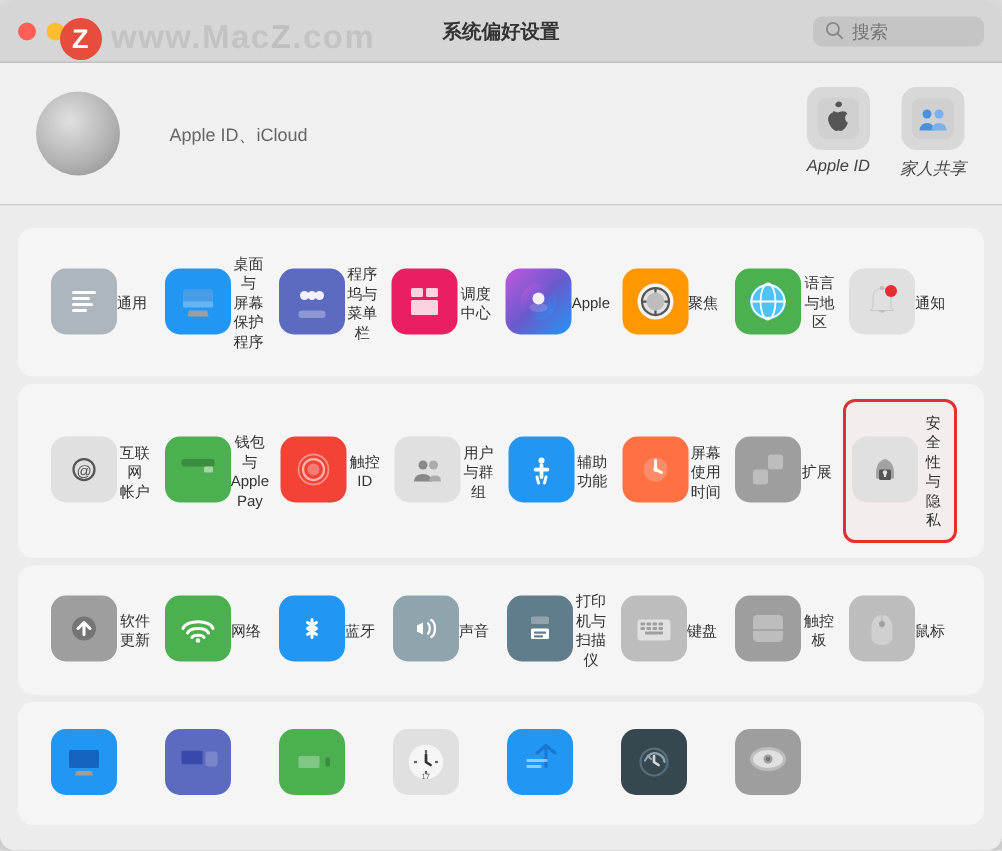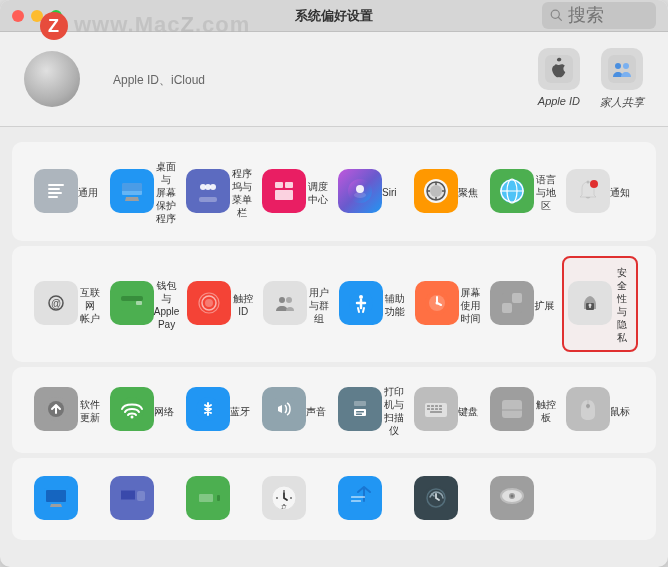--- a/index.html
+++ b/index.html
@@ -42,21 +42,21 @@
       height: 28px;
       text-align: center;
       line-height: 28px;
       font-size: 18px;
       font-weight: bold;
       vertical-align: middle;
       margin-right: 6px;
     }
     
     .titlebar {
-      height: 32px;
+      height: 42px;
       background: #d6d6d6;
       display: flex;
       align-items: center;
       padding: 0 12px;
       flex-shrink: 0;
       position: relative;
       border-bottom: 1px solid #c0c0c0;
     }
     .titlebar-dots {
       display: flex;
@@ -90,21 +90,21 @@
     }
     .search-icon-svg {
       width: 13px;
       height: 13px;
       color: #888;
     }
     .search-input {
       background: transparent;
       border: none;
       outline: none;
-      font-size: 18px;
+      font-size: 12px;
       color: #888;
       width: 80px;
     }
     
     .profile-section {
       background: #f0f0f0;
       padding: 16px 24px;
       display: flex;
       align-items: center;
       justify-content: space-between;
@@ -363,21 +363,21 @@
                   <stop offset="0%" stop-color="#c158dc"></stop>
                   <stop offset="50%" stop-color="#6a5acd"></stop>
                   <stop offset="100%" stop-color="#2196f3"></stop>
                 </linearGradient>
               </defs>
               <circle cx="14" cy="14" r="12" fill="url(#siriGrad)"></circle>
               <ellipse cx="14" cy="18" rx="6" ry="3" fill="rgba(255,255,255,0.15)"></ellipse>
               <circle cx="14" cy="12" r="4" fill="white" opacity="0.9"></circle>
             </svg>
           </div>
-          <div class="item-label">Siri</div>
+          <div class="item-label">Apple</div>
         </div>
 
         <div class="grid-item">
           <div class="item-icon icon-focus">
             <svg width="28" height="28" viewBox="0 0 28 28" fill="none">
               <circle cx="14" cy="14" r="12" fill="#f5f5f5"></circle>
               <circle cx="14" cy="14" r="9" fill="#e0e0e0"></circle>
               <circle cx="14" cy="14" r="6" fill="#bdbdbd"></circle>
               <circle cx="14" cy="14" r="9" stroke="#555" stroke-width="1.5" fill="none"></circle>
               <line x1="14" y1="5" x2="14" y2="8" stroke="#555" stroke-width="1.5"></line>

